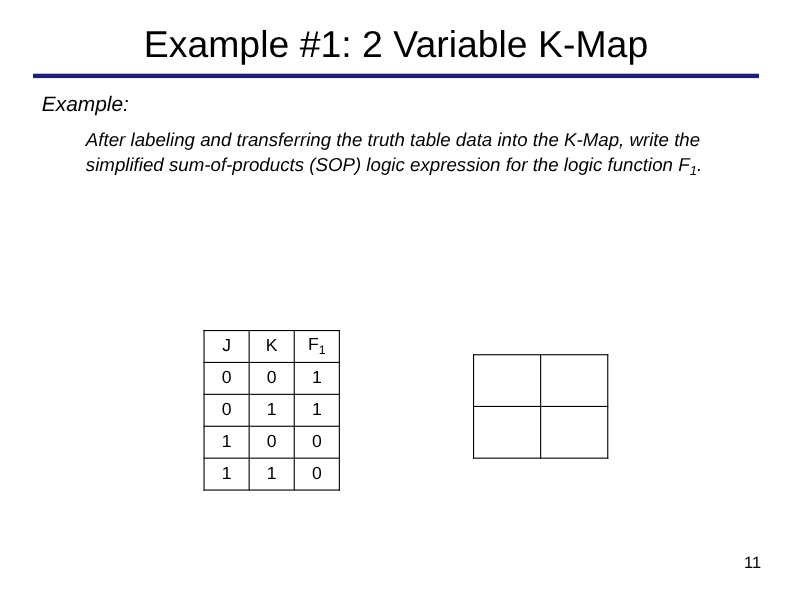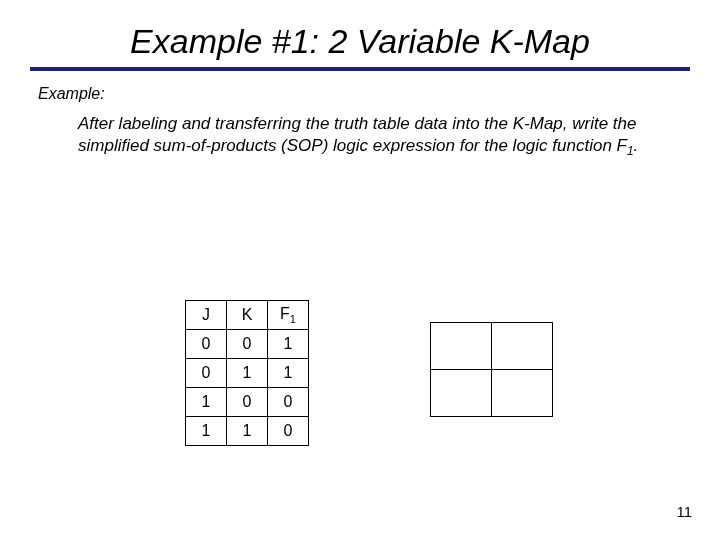--- a/index.html
+++ b/index.html
@@ -16,30 +16,29 @@
     width: 720px;
     height: 540px;
     position: relative;
     box-sizing: border-box;
   }
   .title {
     font-size: 34px;
     text-align: center;
     padding-top: 22px;
     padding-bottom: 6px;
-    font-style: italic;
   }
   .title-underline {
     height: 4px;
     background: #20207a;
     margin: 0 30px 0 30px;
   }
   .subhead {
     font-style: italic;
-    font-size: 16px;
+    font-size: 19px;
     margin: 14px 0 0 38px;
   }
   .body-text {
     font-size: 17px;
     line-height: 1.28;
     margin: 10px 60px 0 78px;
     font-style: italic;
   }
   .sub1 {
     font-size: 0.7em;

